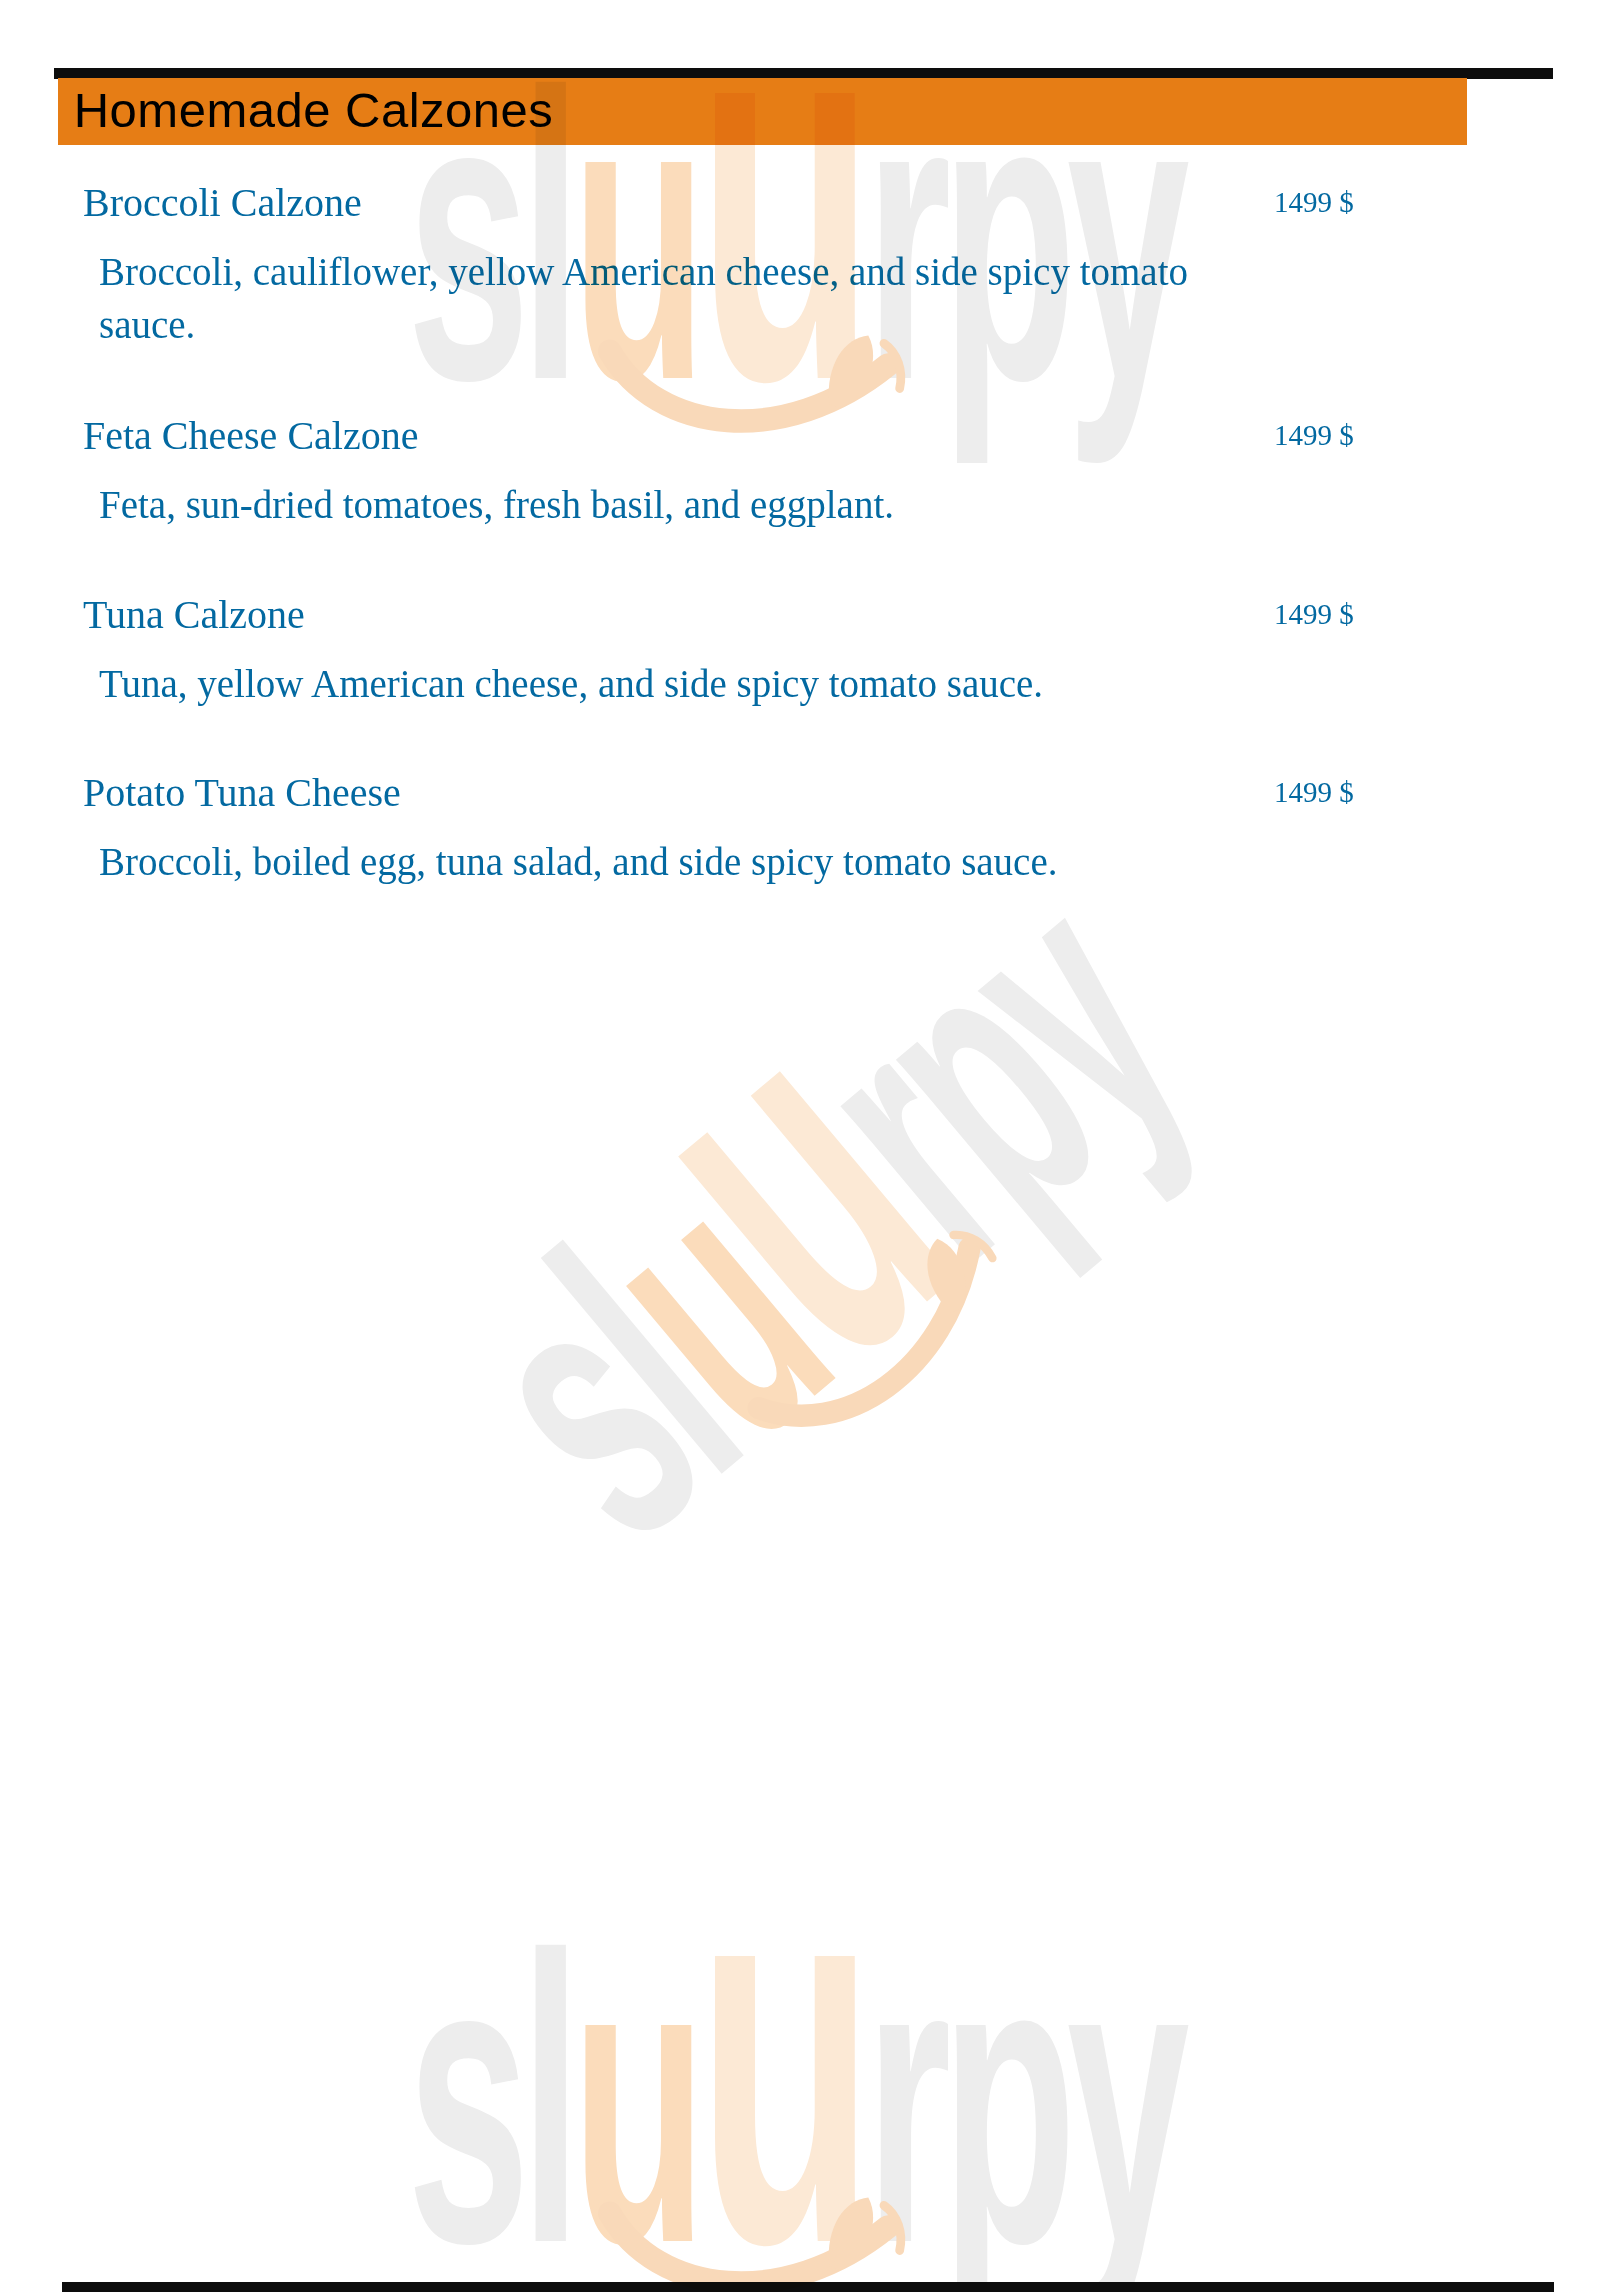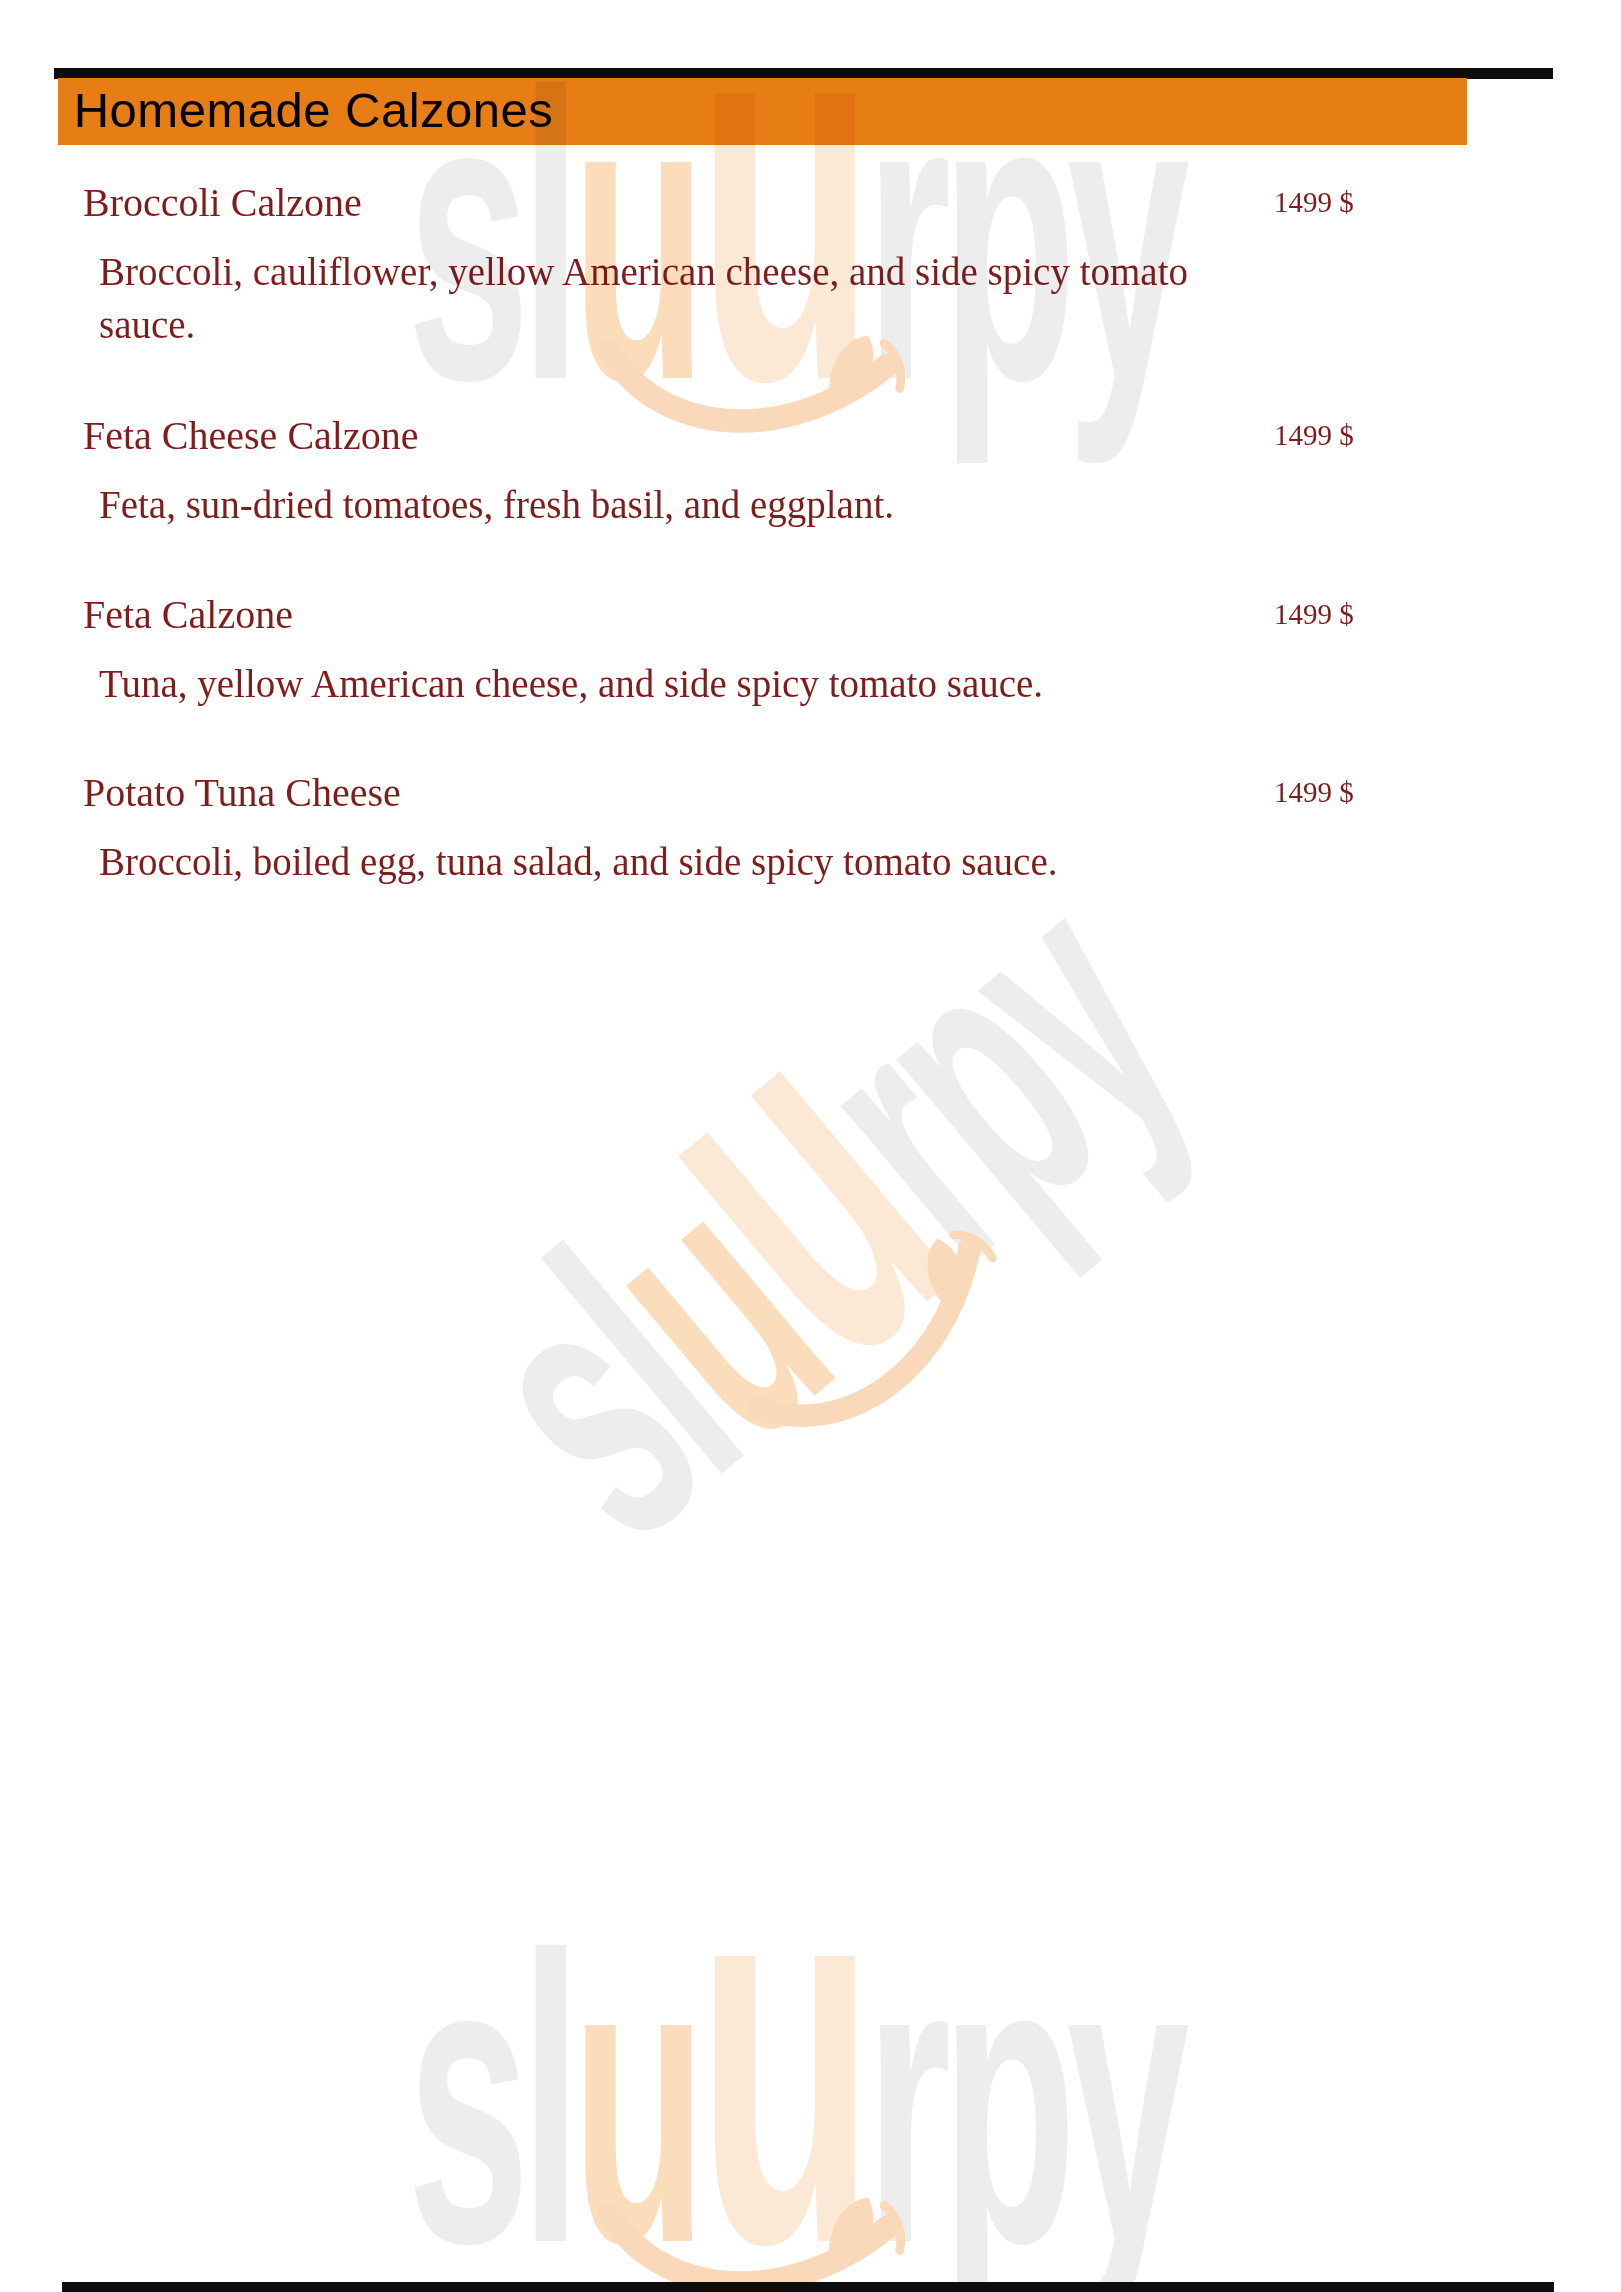--- a/index.html
+++ b/index.html
@@ -21,21 +21,21 @@
     background:#E67D15; z-index:2;
   }
   .section-header h1 {
     margin:0; padding-left:15.7px;
     font-family:"Liberation Sans","DejaVu Sans",sans-serif;
     font-size:49px; font-weight:400; line-height:65px;
     color:#000000; letter-spacing:0.5px;
   }
 
   
-  .menu-item { position:absolute; left:83px; width:1402px; z-index:1; color:#7f1d1d; }
+  .menu-item { position:absolute; left:83px; width:1402px; z-index:1; color:#0369a1; }
   .item-1 { top:176px; }
   .item-2 { top:409px; }
   .item-3 { top:588px; }
   .item-4 { top:766px; }
   .item-row  { position:relative; font-size:40px; line-height:53px; }
   .item-name { display:inline-block; }
   .item-price{ position:absolute; left:1191px; top:0; font-size:29px; }
   .item-desc { margin:16px; width:1098px; font-size:39px; line-height:53px; }
 
   
@@ -81,21 +81,21 @@
   <section class="menu-item item-2">
     <div class="item-row">
       <span class="item-name">Feta Cheese Calzone</span>
       <span class="item-price">1499 $</span>
     </div>
     <p class="item-desc">Feta, sun-dried tomatoes, fresh basil, and eggplant.</p>
   </section>
 
   <section class="menu-item item-3">
     <div class="item-row">
-      <span class="item-name">Feta Calzone</span>
+      <span class="item-name">Tuna Calzone</span>
       <span class="item-price">1499 $</span>
     </div>
     <p class="item-desc">Tuna, yellow American cheese, and side spicy tomato sauce.</p>
   </section>
 
   <section class="menu-item item-4">
     <div class="item-row">
       <span class="item-name">Potato Tuna Cheese</span>
       <span class="item-price">1499 $</span>
     </div>

